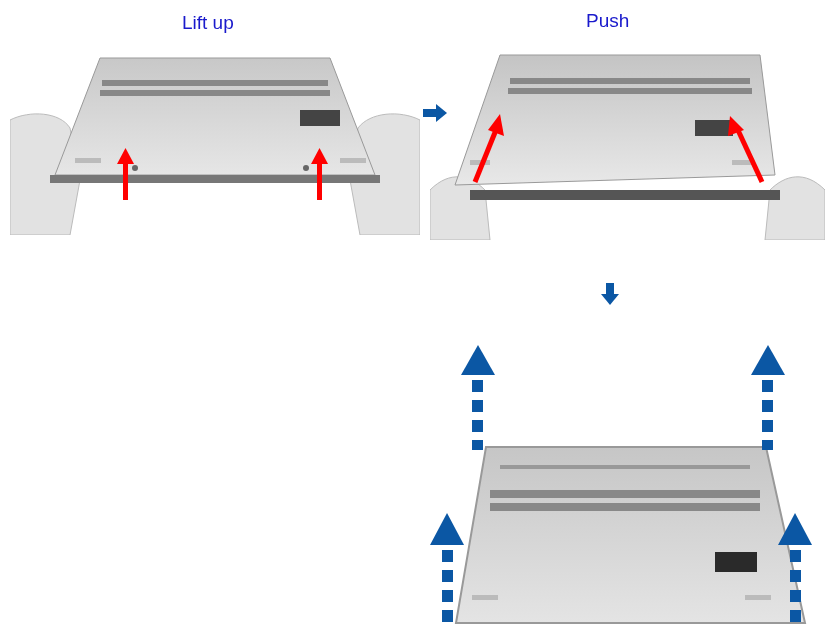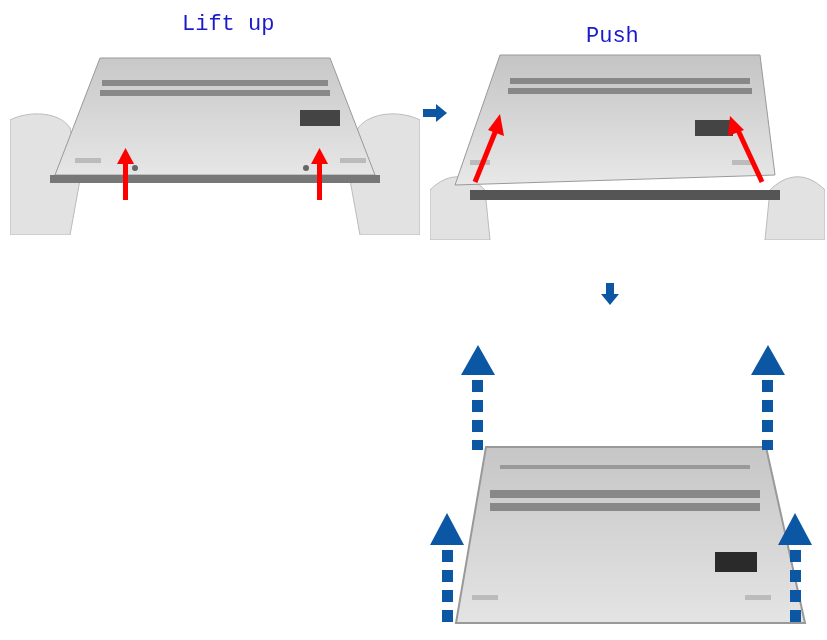--- a/index.html
+++ b/index.html
@@ -1,25 +1,25 @@
 <!DOCTYPE html>
 <html><head>
 <meta charset="utf-8">
 <style>
   html, body { margin:0; padding:0; background:#ffffff; }
   body { width:827px; height:640px; position:relative; overflow:hidden; font-family:"DejaVu Sans", sans-serif; }
-  .caption { position:absolute; font-size:22px; color:#1a1acc; font-family:Liberation Mono, monospace;text-align:right; }
+  .caption { position:absolute; font-size:19px; color:#1a1acc; font-family:Liberation Sans, sans-serif;text-align:right; }
   .panel { position:absolute; }
   svg { display:block; }
 </style>
 </head>
 <body>
 
 <div class="caption" style="left:182px; top:12px;">Lift up</div>
-<div class="caption" style="left:586px; top:24px;">Push</div>
+<div class="caption" style="left:586px; top:10px;">Push</div>
 
 <div class="panel" style="left:10px; top:50px; width:410px; height:185px;">
   <svg width="410" height="185" viewBox="0 0 410 185">
     <defs>
       <linearGradient id="g1" x1="0" y1="0" x2="0" y2="1">
         <stop offset="0" stop-color="#c8c8c8"></stop>
           <stop offset="1" stop-color="#e6e6e6"></stop>
       </linearGradient>
     </defs>
 

